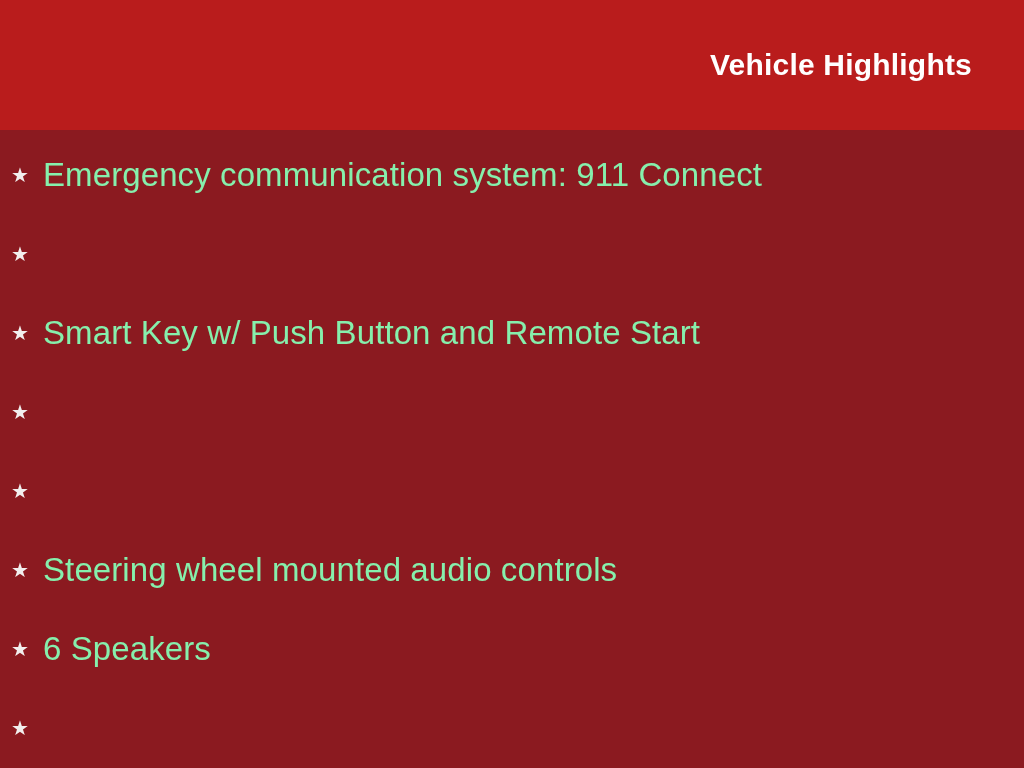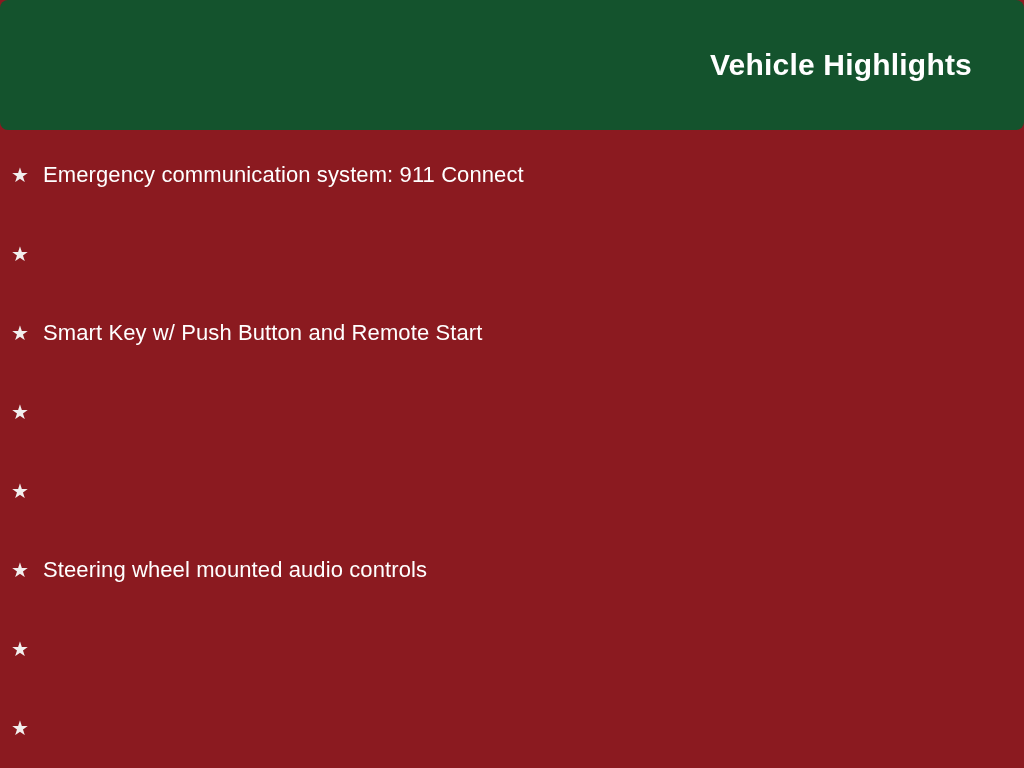--- a/index.html
+++ b/index.html
@@ -22,23 +22,22 @@
     overflow: hidden;
   }
 
   
   .header-band {
     position: absolute;
     left: 0;
     top: 0;
     width: 1024px;
     height: 130px;
-    background: #14532d;
+    background: #b91c1c;
     box-sizing: border-box;
-    border-radius: 8px;
   }
   .header-title {
     position: absolute;
     right: 52px;
     top: 46px;
     margin: 0;
     font-family: "Liberation Sans", sans-serif;
     font-size: 30px;
     font-weight: bold;
     line-height: 38px;
@@ -79,24 +78,24 @@
     transform: translateY(-50%);
     width: 24px;
     font-size: 20px;
     line-height: 1;
     color: #f2efee;
     text-align: left;
     user-select: none;
   }
   .bullet-text {
     font-family: "Liberation Sans", sans-serif;
-    font-size: 22px;
+    font-size: 33px;
     font-weight: normal;
     line-height: 32px;
-    color: #ffffff;
+    color: #86efac;
     letter-spacing: 0.1px;
     white-space: nowrap;
   }
 </style>
 </head>
 <body>
 
 <div class="slide">
 
   <div class="header-band">
@@ -120,19 +119,20 @@
     </li>
     <li class="bullet-item">
       <span class="bullet-star">★</span>
     </li>
     <li class="bullet-item">
       <span class="bullet-star">★</span>
       <span class="bullet-text">Steering wheel mounted audio controls</span>
     </li>
     <li class="bullet-item">
       <span class="bullet-star">★</span>
+      <span class="bullet-text">6 Speakers</span>
     </li>
     <li class="bullet-item">
       <span class="bullet-star">★</span>
     </li>
   </ul>
 
 </div>
 
 </body></html>

